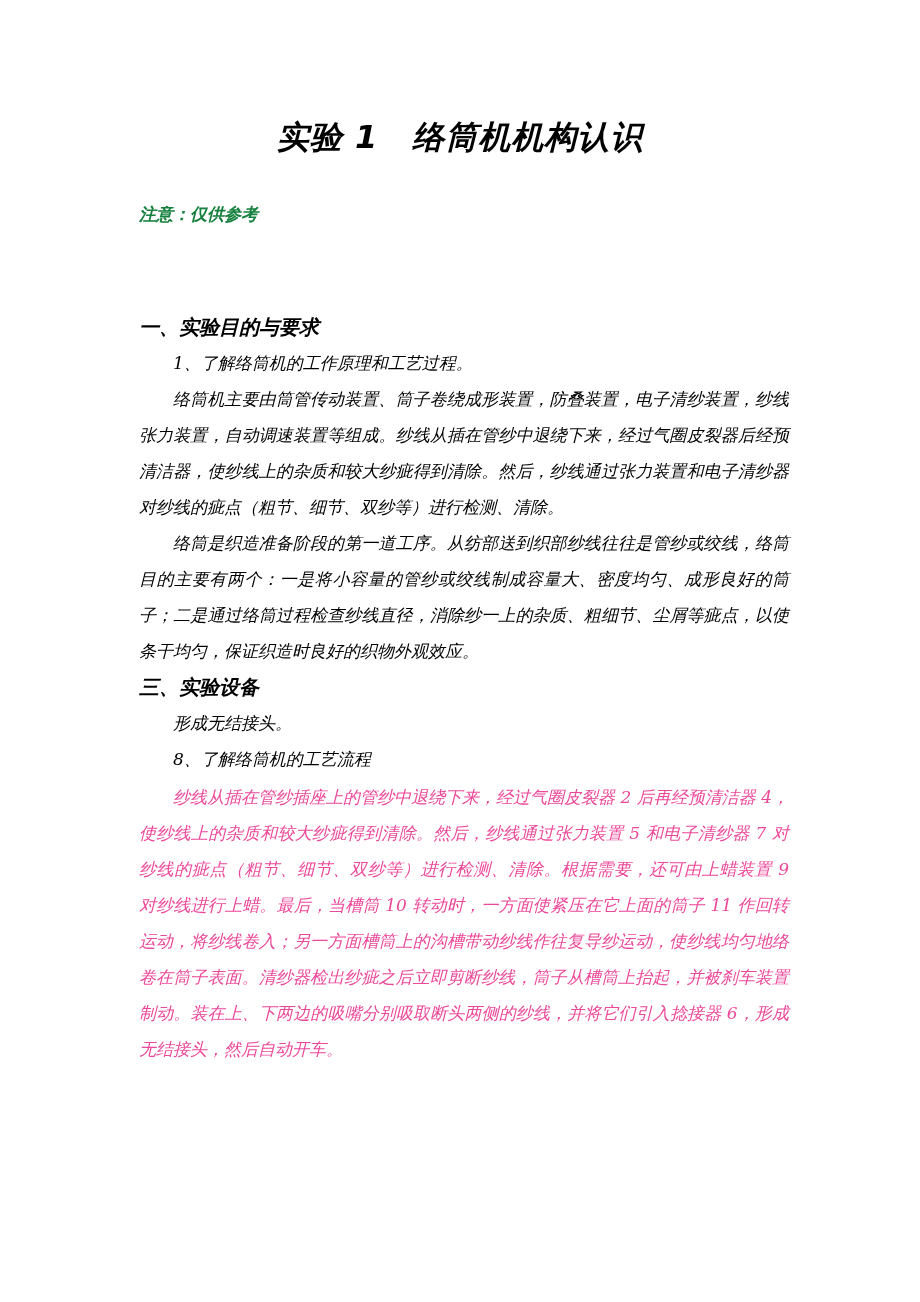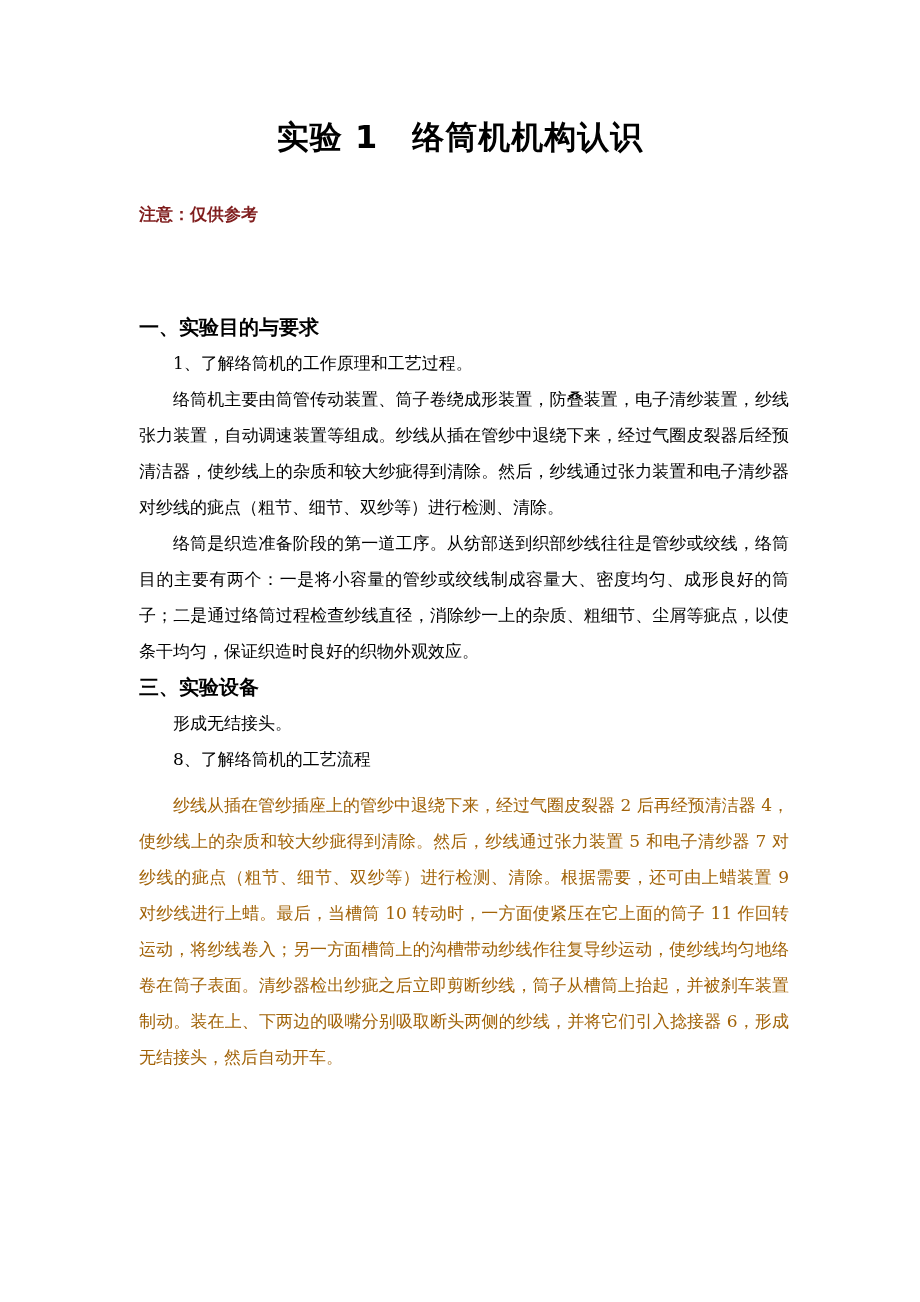--- a/index.html
+++ b/index.html
@@ -14,20 +14,21 @@
       overflow: hidden;
       font-family: "DejaVu Serif", "Liberation Serif", serif;
       color: #000000;
     }
     .page {
       position: absolute;
       left: 0;
       top: 0;
       width: 920px;
       height: 1124px;
+      font-style: italic;
     }
     .title {
       position: absolute;
       top: 112px;
       left: 0;
       width: 920px;
       text-align: center;
       font-family: "DejaVu Sans", "Liberation Sans", sans-serif;
       font-weight: bold;
       font-size: 32px;
@@ -36,21 +37,21 @@
     }
     .title .gap { display: inline-block; width: 34px; }
     .note {
       position: absolute;
       top: 201px;
       left: 139px;
       font-family: "DejaVu Sans", "Liberation Sans", sans-serif;
       font-weight: bold;
       font-size: 17px;
       line-height: 26px;
-      color: #7f1d1d;
+      color: #15803d;
     }
     .content {
       position: absolute;
       top: 309px;
       left: 139px;
       width: 650px;
       font-size: 17px;
       line-height: 36px;
     }
     .heading {
@@ -67,22 +68,22 @@
       height: 36px;
       white-space: nowrap;
     }
     .para {
       margin: 0;
       text-indent: 34px;
       text-align: justify;
       word-break: break-all;
     }
     .para.blue {
-      color: #a16207;
-      margin-top: 10px;
+      color: #ec4899;
+      margin-top: 2px;
     }
   </style>
 </head>
 <body>
 
 <div class="page">
   <div class="title">
     <span>实验 1</span><span class="gap"></span><span>络筒机机构认识</span>
   </div>
 

